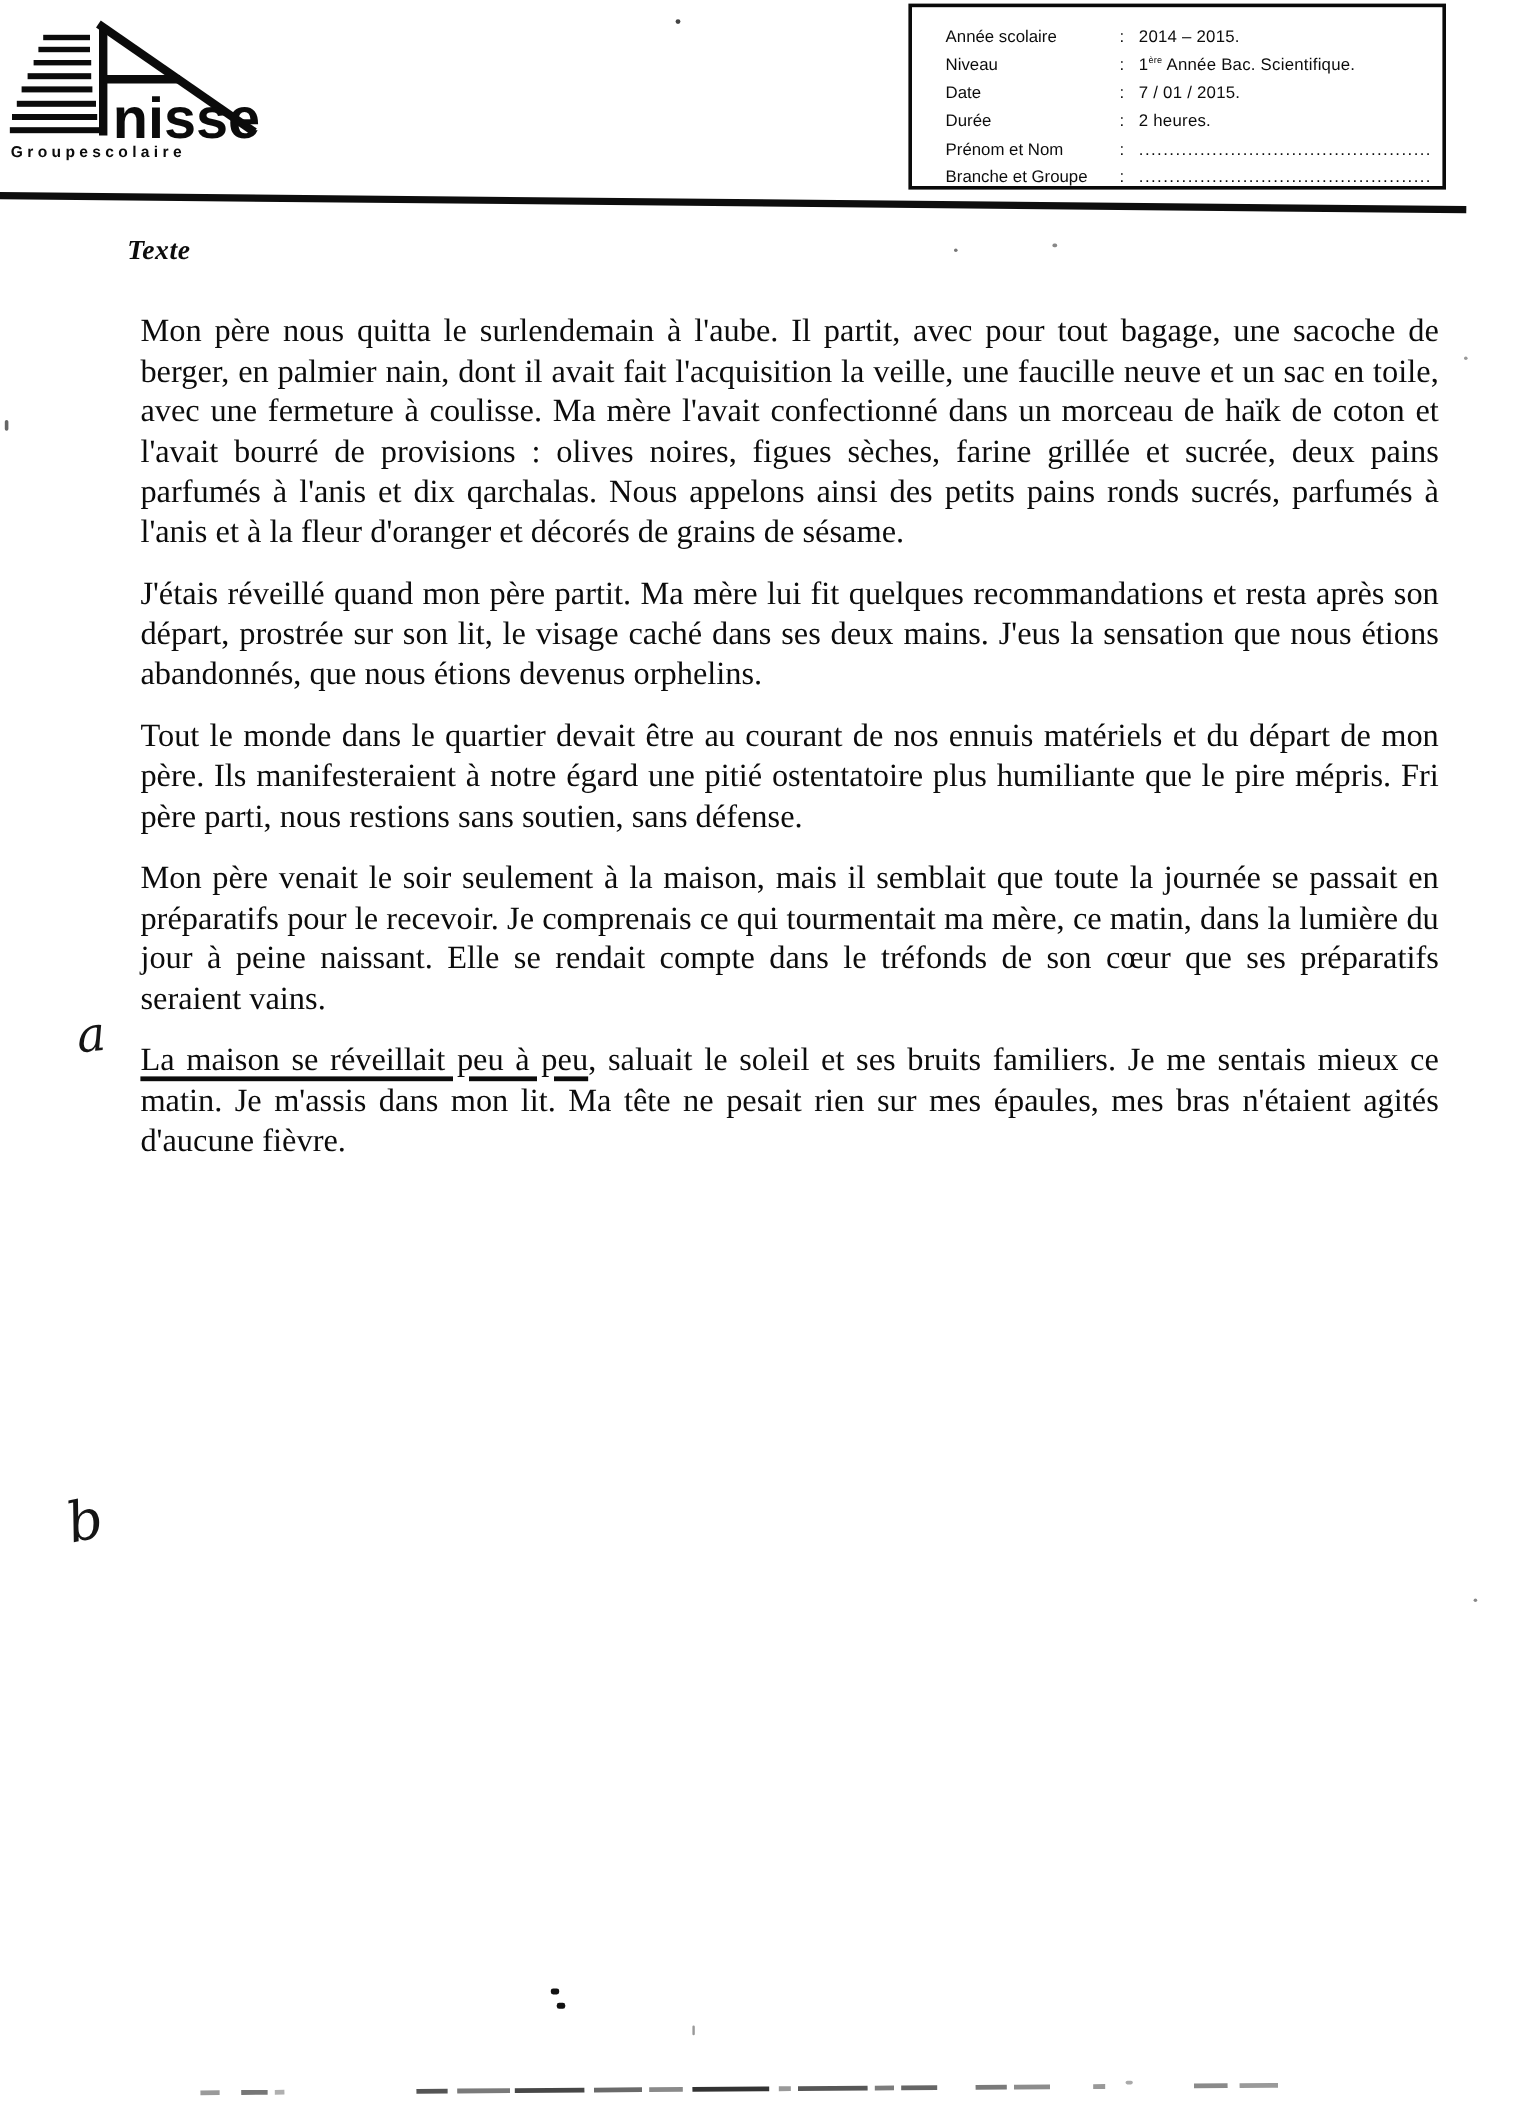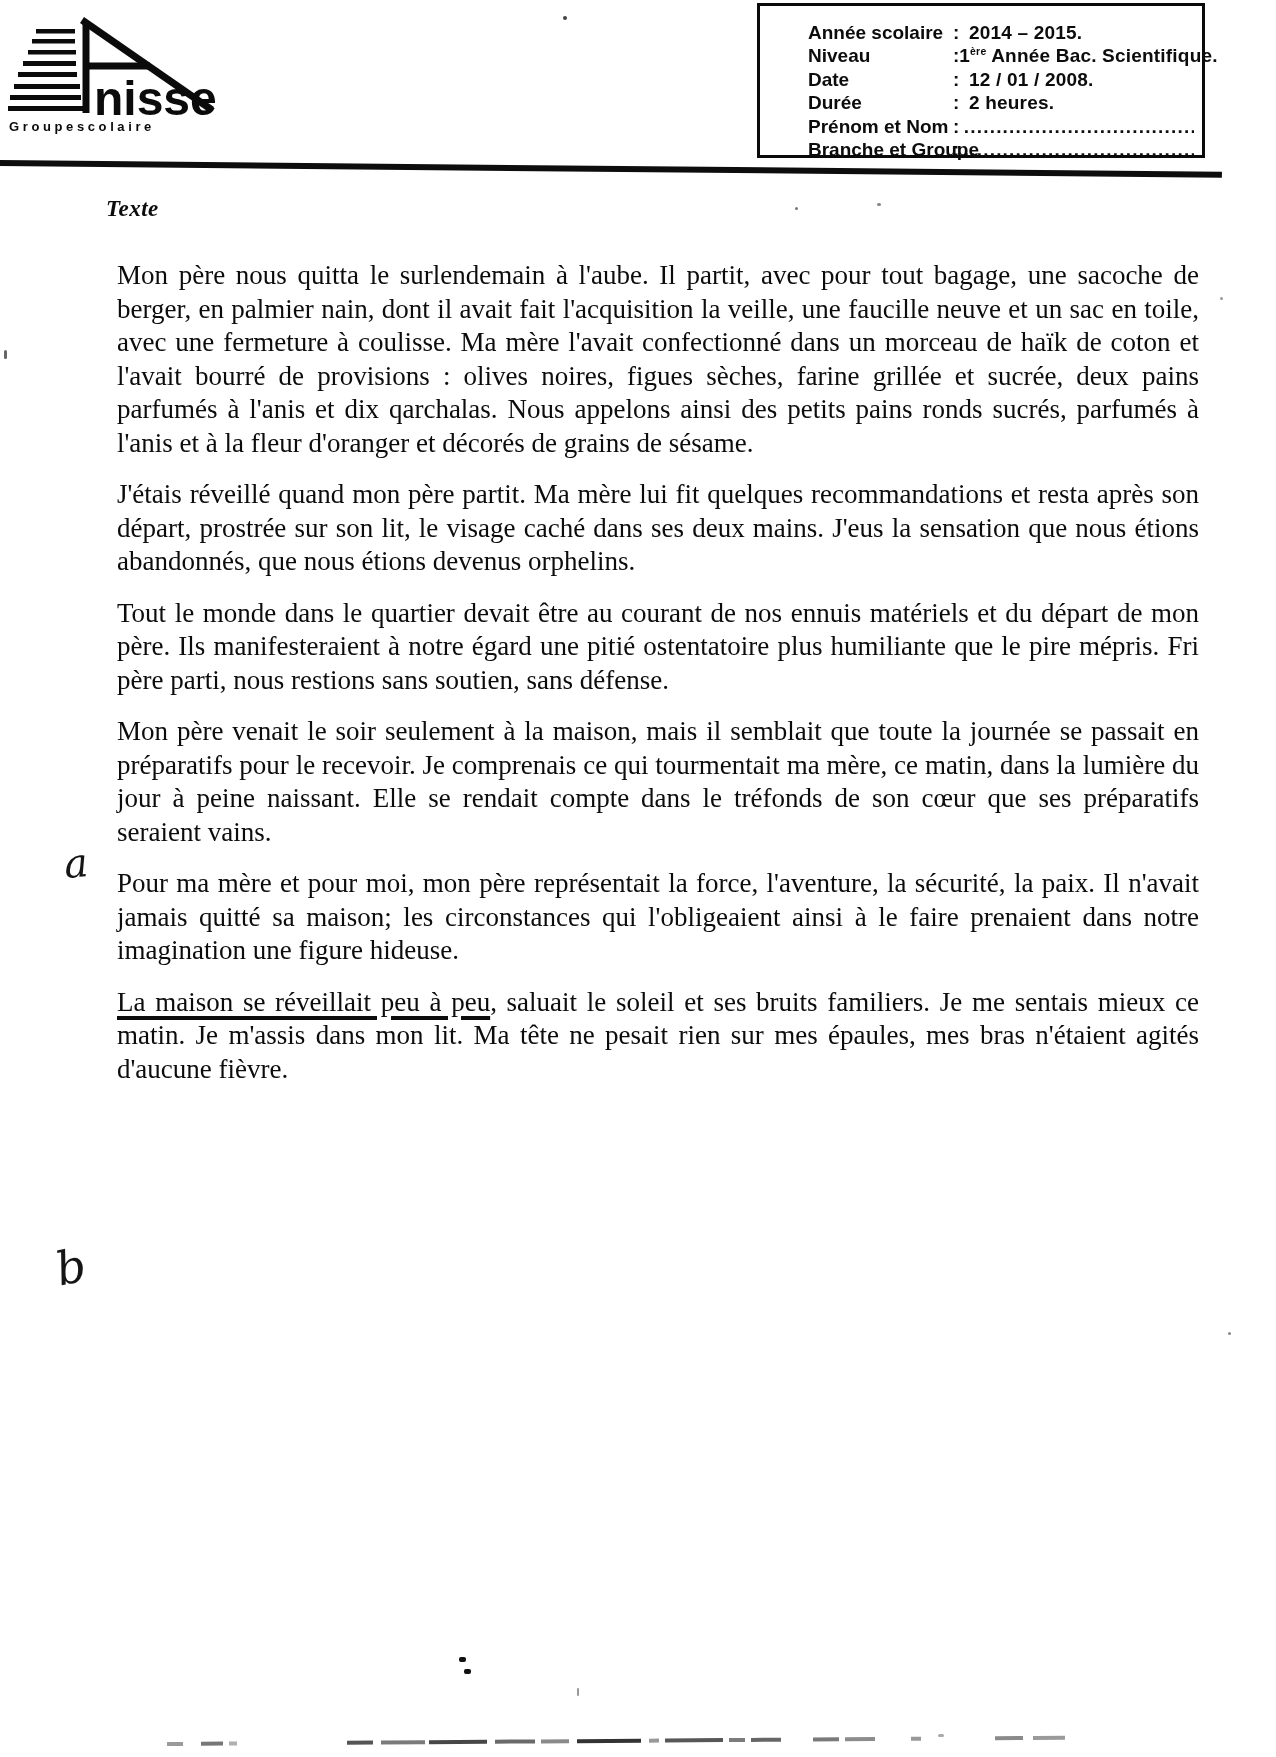--- a/index.html
+++ b/index.html
@@ -8,22 +8,22 @@
 
   
   #logo{position:absolute;left:8px;top:16px;width:260px;height:118px;}
   #title-block{position:absolute;left:375px;top:86px;width:340px;text-align:center;}
   .title-line{display:inline-block;font-weight:bold;font-size:33px;line-height:36px;
               border-bottom:4px solid #0b0b0b;padding:0 2px 1px 2px;white-space:nowrap;}
   #title-line2{margin-top:1px;}
 
   #info-box{position:absolute;left:757px;top:3px;width:448px;height:155px;
             border:3.5px solid #0a0a0a;box-sizing:border-box;
-            font-family:"Liberation Sans",sans-serif;font-weight:bold;font-size:19px;
-            padding:16px 8px 0 48px;}
+            font-family:"Liberation Sans",sans-serif;font-weight:normal;font-size:14px;
+            padding:16px 8px 0 28px;}
   .info-row{display:flex;align-items:baseline;height:23.4px;white-space:nowrap;}
   .info-label{display:inline-block;min-width:145px;}
   .info-colon{display:inline-block;width:16px;text-align:left;}
   .info-value{letter-spacing:0.2px;}
   .info-dots{overflow:hidden;max-width:242px;letter-spacing:1.2px;}
   sup.ord{font-size:0.55em;vertical-align:super;line-height:0;}
 
   #main-rule{position:absolute;left:0;top:160px;width:1222px;height:6px;background:#0d0d0d;
              transform:rotate(0.55deg);transform-origin:left top;}
 
@@ -84,21 +84,21 @@
 
     <div class="info-row">
       <span class="info-label">Niveau</span>
       <span class="info-colon">:</span>
       <span class="info-value"><span>1</span><sup class="ord">ère</sup><span> Année Bac. Scientifique.</span></span>
     </div>
 
     <div class="info-row">
       <span class="info-label">Date</span>
       <span class="info-colon">:</span>
-      <span class="info-value">12 / 01 / 2008.</span>
+      <span class="info-value">7 / 01 / 2015.</span>
     </div>
 
     <div class="info-row">
       <span class="info-label">Durée</span>
       <span class="info-colon">:</span>
       <span class="info-value">2 heures.</span>
     </div>
 
     <div class="info-row">
       <span class="info-label">Prénom et Nom</span>
@@ -115,21 +115,20 @@
 
   <div id="main-rule"></div>
 
   <div id="texte-heading">Texte</div>
 
   <div id="document-body">
     <p><span>Mon père nous quitta le surlendemain à l'aube. Il partit, avec pour tout bagage, une sacoche de berger, en palmier nain, dont il avait fait l'acquisition la veille, une faucille neuve et un sac en toile, avec une fermeture à coulisse. Ma mère l'avait confectionné dans un morceau de haïk de coton et l'avait bourré de provisions : olives noires, figues sèches, farine grillée et sucrée, deux pains parfumés à l'anis et dix qarchalas. Nous appelons ainsi des petits pains ronds sucrés, parfumés à l'anis et à la fleur d'oranger et décorés de grains de sésame.</span></p>
     <p><span>J'étais réveillé quand mon père partit. Ma mère lui fit quelques recommandations et resta après son départ, prostrée sur son lit, le visage caché dans ses deux mains. J'eus la sensation que nous étions abandonnés, que nous étions devenus orphelins.</span></p>
     <p><span>Tout le monde dans le quartier devait être au courant de nos ennuis matériels et du départ de mon père. Ils manifesteraient à notre égard une pitié ostentatoire plus humiliante que le pire mépris. Fri père parti, nous restions sans soutien, sans défense.</span></p>
     <p><span>Mon père venait le soir seulement à la maison, mais il semblait que toute la journée se passait en préparatifs pour le recevoir. Je comprenais ce qui tourmentait ma mère, ce matin, dans la lumière du jour à peine naissant. Elle se rendait compte dans le tréfonds de son cœur que ses préparatifs seraient vains.</span></p>
-    <p><span>Pour ma mère et pour moi, mon père représentait la force, l'aventure, la sécurité, la paix. Il n'avait jamais quitté sa maison; les circonstances qui l'obligeaient ainsi à le faire prenaient dans notre imagination une figure hideuse.</span></p>
     <p><span class="u u2">La maison se réveillait peu à peu</span><span>, saluait le soleil et ses bruits familiers. Je me sentais mieux ce matin. Je m'assis dans mon lit. Ma tête ne pesait rien sur mes épaules, mes bras n'étaient agités d'aucune fièvre.</span></p>
   </div>
 
   <div id="mark-a" class="margin-mark">a</div>
   <div id="mark-b" class="margin-mark">b</div>
 
   <div class="speck" style="left:563px;top:16px;width:4px;height:4px;"></div>
   <div class="speck" style="left:795px;top:207px;width:3px;height:3px;background:#777;"></div>
   <div class="speck" style="left:877px;top:203px;width:4px;height:3px;background:#888;"></div>
   <div class="speck" style="left:4px;top:350px;width:3px;height:9px;background:#666;"></div>

